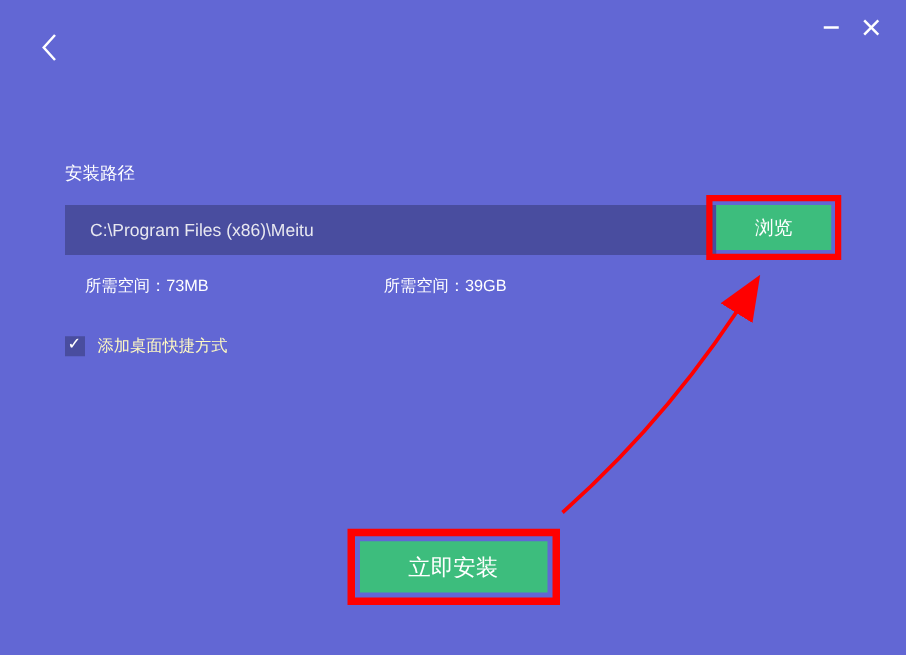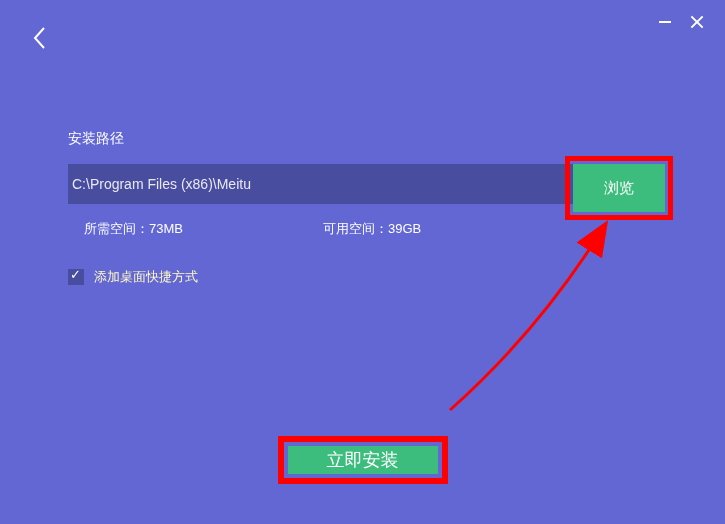--- a/index.html
+++ b/index.html
@@ -56,47 +56,47 @@
       top: 26px;
       left: 32px;
       width: 20px;
       height: 30px;
       cursor: pointer;
     }
     .back-btn svg { display: block; }
     .content {
       position: absolute;
       top: 130px;
-      left: 68px;
+      left: 52px;
       right: 60px;
     }
     .label {
       color: #fff;
       font-size: 14px;
       margin-bottom: 16px;
     }
     .path-row {
       display: flex;
       height: 40px;
       margin-bottom: 16px;
     }
     .path-input {
       flex: 1;
       background: rgba(0,0,0,0.25);
       color: #e8e8f0;
       font-size: 14px;
-      padding: 0 4px;
+      padding: 0 20px;
       border: none;
       outline: none;
       height: 40px;
       line-height: 40px;
     }
     .browse-btn {
       width: 92px;
-      height: 48px;
+      height: 36px;
       background: #3dbd7d;
       color: #fff;
       font-size: 15px;
       border: none;
       cursor: pointer;
       display: flex;
       align-items: center;
       justify-content: center;
     }
     .highlight-browse {
@@ -141,21 +141,21 @@
     .checkbox-label {
       color: #fef9c3;
       font-size: 13px;
     }
     .install-btn {
       position: absolute;
       left: 50%;
       transform: translateX(-50%);
       bottom: 50px;
       width: 150px;
-      height: 28px;
+      height: 41px;
       background: #3dbd7d;
       color: #fff;
       font-size: 18px;
       border: none;
       cursor: pointer;
       display: flex;
       align-items: center;
       justify-content: center;
     }
     .highlight-install {
@@ -184,21 +184,21 @@
 <div class="content">
   <div class="label">安装路径</div>
 
   <div class="path-row">
     <input type="text" class="path-input" readonly="" value="C:\Program Files (x86)\Meitu" style="">
     <button class="browse-btn highlight-browse">浏览</button>
   </div>
 
   <div class="space-row">
     <div class="space-item">所需空间：73MB</div>
-    <div class="space-item">可用空间：39GB</div>
+    <div class="space-item">所需空间：39GB</div>
   </div>
 
   <div class="checkbox-group">
     <div class="checkbox-row">
       <div class="checkbox checked"></div>
       <span class="checkbox-label">添加桌面快捷方式</span>
     </div>
   </div>
 </div>
 

